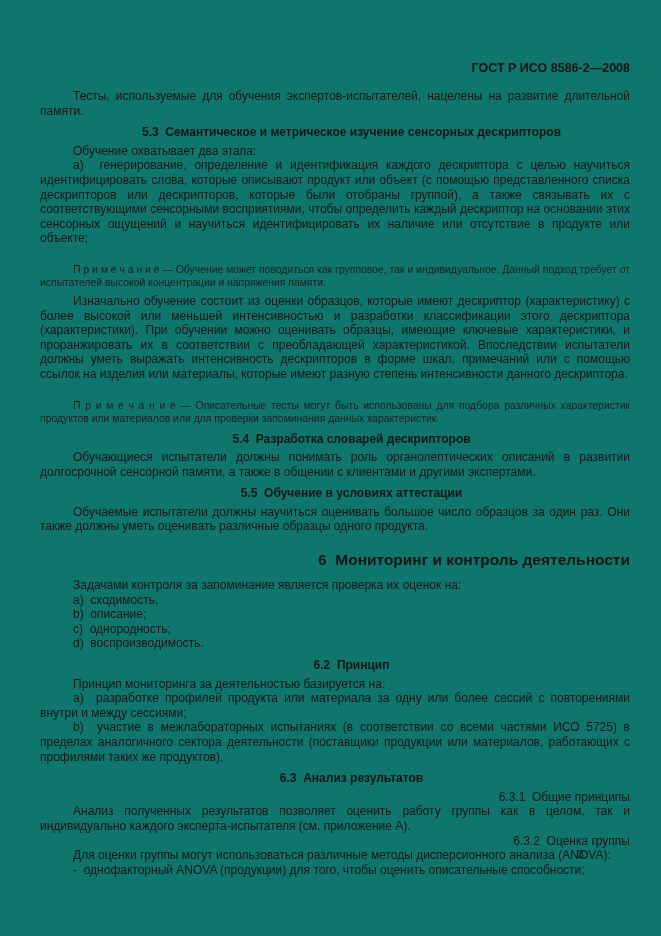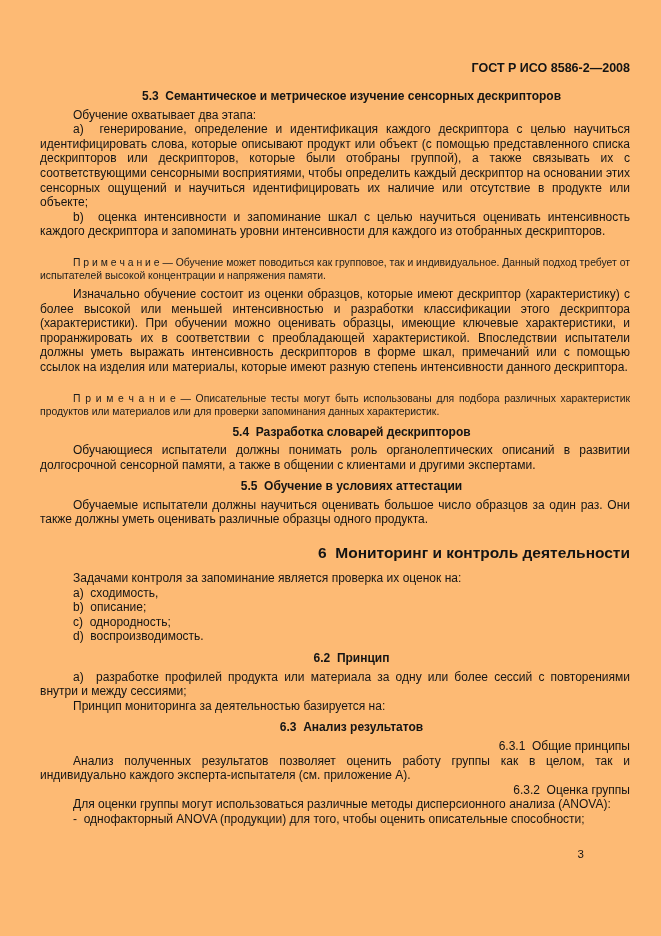--- a/index.html
+++ b/index.html
@@ -1,19 +1,19 @@
 <!DOCTYPE html>
 <html><head>
 <meta charset="utf-8">
 <style>
   html,body{margin:0;padding:0;background:#888;}
   .page{
     position:relative;
     width:661px;height:936px;
-    background:#fdba74;
+    background:#0f766e;
     color:#141414;
     font-family:"Liberation Sans","DejaVu Sans",sans-serif;
     box-sizing:border-box;
     padding:61px 31px 0 40px;
     overflow:hidden;
   }
   .doc-header{
     text-align:right;
     font-weight:bold;
     font-size:12.5px;
@@ -70,26 +70,26 @@
 </style>
 </head>
 <body>
 
 <div class="page">
 
   <div class="doc-header">ГОСТ Р ИСО 8586-2—2008</div>
 
   <div class="content">
 
+    <p class="body-p">Тесты, используемые для обучения экспертов-испытателей, нацелены на развитие длительной памяти.</p>
 
     <p class="h-sub">5.3&nbsp; Семантическое и метрическое изучение сенсорных дескрипторов</p>
 
     <p class="body-p">Обучение охватывает два этапа:</p>
     <p class="body-p">а)&nbsp; генерирование, определение и идентификация каждого дескриптора с целью научиться идентифицировать слова, которые описывают продукт или объект (с помощью представленного списка дескрипторов или дескрипторов, которые были отобраны группой), а также связывать их с соответствующими сенсорными восприятиями, чтобы определить каждый дескриптор на основании этих сенсорных ощущений и научиться идентифицировать их наличие или отсутствие в продукте или объекте;</p>
-    <p class="body-p">b)&nbsp; оценка интенсивности и запоминание шкал с целью научиться оценивать интенсивность каждого дескриптора и запоминать уровни интенсивности для каждого из отобранных дескрипторов.</p>
 
     <p class="note">П р и м е ч а н и е — Обучение может поводиться как групповое, так и индивидуальное. Данный подход требует от испытателей высокой концентрации и напряжения памяти.</p>
 
     <p class="body-p">Изначально обучение состоит из оценки образцов, которые имеют дескриптор (характеристику) с более высокой или меньшей интенсивностью и разработки классификации этого дескриптора (характеристики). При обучении можно оценивать образцы, имеющие ключевые характеристики, и проранжировать их в соответствии с преобладающей характеристикой. Впоследствии испытатели должны уметь выражать интенсивность дескрипторов в форме шкал, примечаний или с помощью ссылок на изделия или материалы, которые имеют разную степень интенсивности данного дескриптора.</p>
 
     <p class="note">П р и м е ч а н и е — Описательные тесты могут быть использованы для подбора различных характеристик продуктов или материалов или для проверки запоминания данных характеристик.</p>
 
     <p class="h-sub">5.4&nbsp; Разработка словарей дескрипторов</p>
     <p class="body-p">Обучающиеся испытатели должны понимать роль органолептических описаний в развитии долгосрочной сенсорной памяти, а также в общении с клиентами и другими экспертами.</p>
 
@@ -98,22 +98,23 @@
 
     <p class="h-chapter">6&nbsp; Мониторинг и контроль деятельности</p>
 
     <p class="body-p">Задачами контроля за запоминание является проверка их оценок на:</p>
     <p class="body-p">а)&nbsp; сходимость,</p>
     <p class="body-p">b)&nbsp; описание;</p>
     <p class="body-p">c)&nbsp; однородность;</p>
     <p class="body-p">d)&nbsp; воспроизводимость.</p>
 
     <p class="h-sub">6.2&nbsp; Принцип</p>
+    <p class="body-p">Принцип мониторинга за деятельностью базируется на:</p>
     <p class="body-p">а)&nbsp; разработке профилей продукта или материала за одну или более сессий с повторениями внутри и между сессиями;</p>
-    <p class="body-p">Принцип мониторинга за деятельностью базируется на:</p>
+    <p class="body-p">b)&nbsp; участие в межлабораторных испытаниях (в соответствии со всеми частями ИСО 5725) в пределах аналогичного сектора деятельности (поставщики продукции или материалов, работающих с профилями таких же продуктов).</p>
 
     <p class="h-sub">6.3&nbsp; Анализ результатов</p>
     <p class="h-num">6.3.1&nbsp; Общие принципы</p>
     <p class="body-p">Анализ полученных результатов позволяет оценить работу группы как в целом, так и индивидуально каждого эксперта-испытателя (см. приложение А).</p>
     <p class="h-num">6.3.2&nbsp; Оценка группы</p>
     <p class="body-p">Для оценки группы могут использоваться различные методы дисперсионного анализа (ANOVA):</p>
     <p class="body-p">-&nbsp; однофакторный ANOVA (продукции) для того, чтобы оценить описательные способности;</p>
 
   </div>
 

